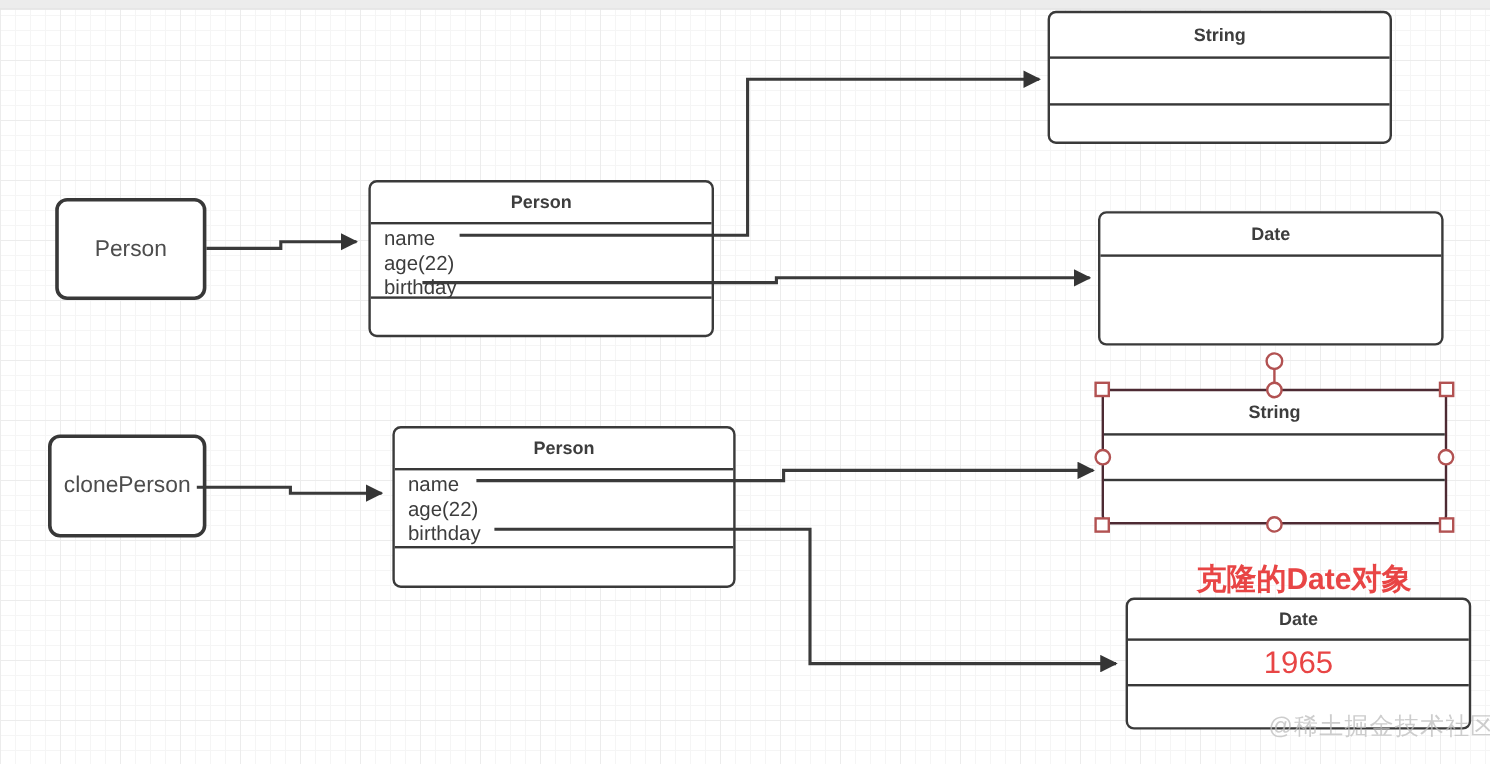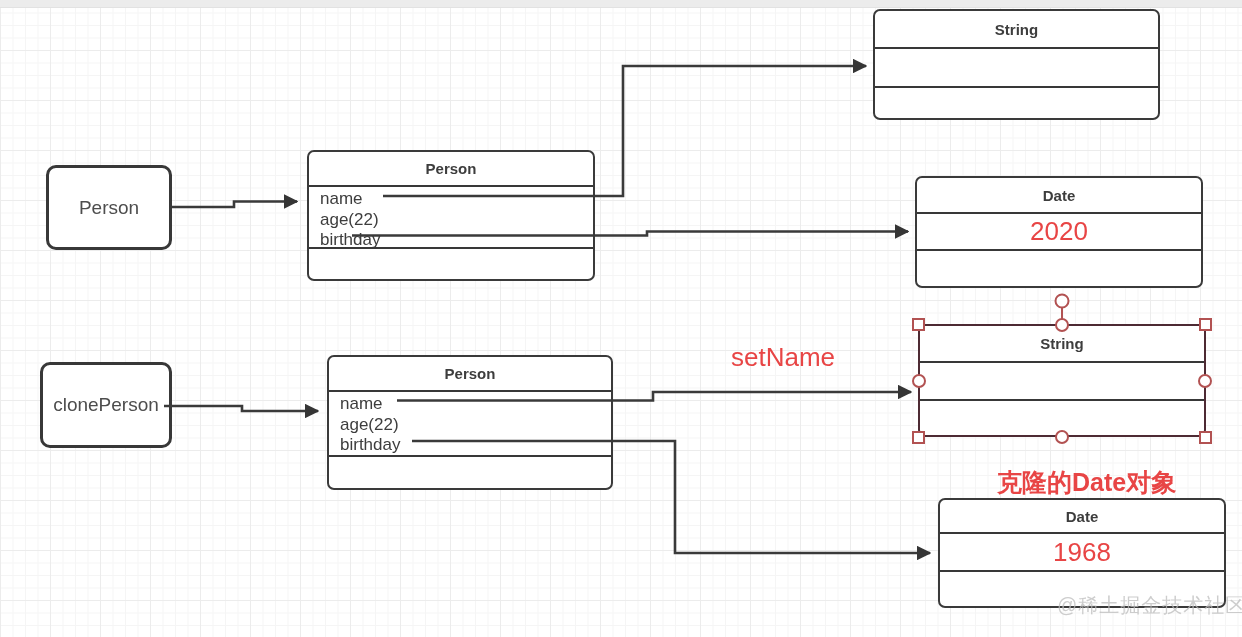--- a/index.html
+++ b/index.html
@@ -98,21 +98,20 @@
     <div class="uml-attrs" style="height:62px">
       <div>name</div>
       <div>age(22)</div>
       <div>birthday</div>
     </div>
     <div class="uml-row uml-fill"></div>
   </div>
 
   <div class="uml-box" style="left:915px;top:176px;width:288px;height:112px">
     <div class="uml-title" style="height:34px">Date</div>
-    <div class="uml-row uml-value" style="height:37px">2020</div>
     <div class="uml-row uml-fill"></div>
   </div>
 
   <div class="ref-box" style="left:40px;top:362px;width:132px;height:86px">
     <span>clonePerson</span>
   </div>
 
   <div class="uml-box" style="left:327px;top:355px;width:286px;height:135px">
     <div class="uml-title" style="height:33px">Person</div>
     <div class="uml-attrs" style="height:65px">
@@ -124,21 +123,21 @@
   </div>
 
   <div class="uml-box selected" style="left:918px;top:324px;width:288px;height:113px">
     <div class="uml-title" style="height:35px">String</div>
     <div class="uml-row" style="height:38px"></div>
     <div class="uml-row uml-fill"></div>
   </div>
 
   <div class="uml-box" style="left:938px;top:498px;width:288px;height:110px">
     <div class="uml-title" style="height:32px">Date</div>
-    <div class="uml-row uml-value" style="height:38px">1968</div>
+    <div class="uml-row uml-value" style="height:38px">1965</div>
     <div class="uml-row uml-fill"></div>
   </div>
 
   <svg class="overlay" width="1242" height="637" viewBox="0 0 1242 637">
     <defs>
       <marker id="arrow" viewBox="0 0 10 10" refX="9" refY="5" markerWidth="5.6" markerHeight="5.6" orient="auto-start-reverse">
         <path d="M0,0 L10,5 L0,10 z" fill="#353535"></path>
       </marker>
     </defs>
     <g fill="none" stroke="#3a3a3a" stroke-width="2.6">
@@ -157,17 +156,16 @@
       <circle cx="1062" cy="437" r="6"></circle>
       <circle cx="919" cy="381" r="6"></circle>
       <circle cx="1205" cy="381" r="6"></circle>
       <rect x="913" y="319" width="11" height="11"></rect>
       <rect x="1200" y="319" width="11" height="11"></rect>
       <rect x="913" y="432" width="11" height="11"></rect>
       <rect x="1200" y="432" width="11" height="11"></rect>
     </g>
   </svg>
 
-  <div class="note note-setname">setName</div>
   <div class="note note-cloned">克隆的Date对象</div>
 
   <div class="watermark">@稀土掘金技术社区</div>
 </div>
 
 </body></html>

